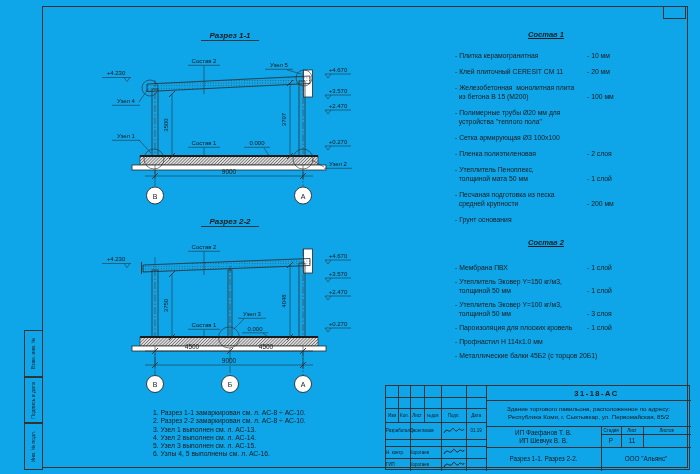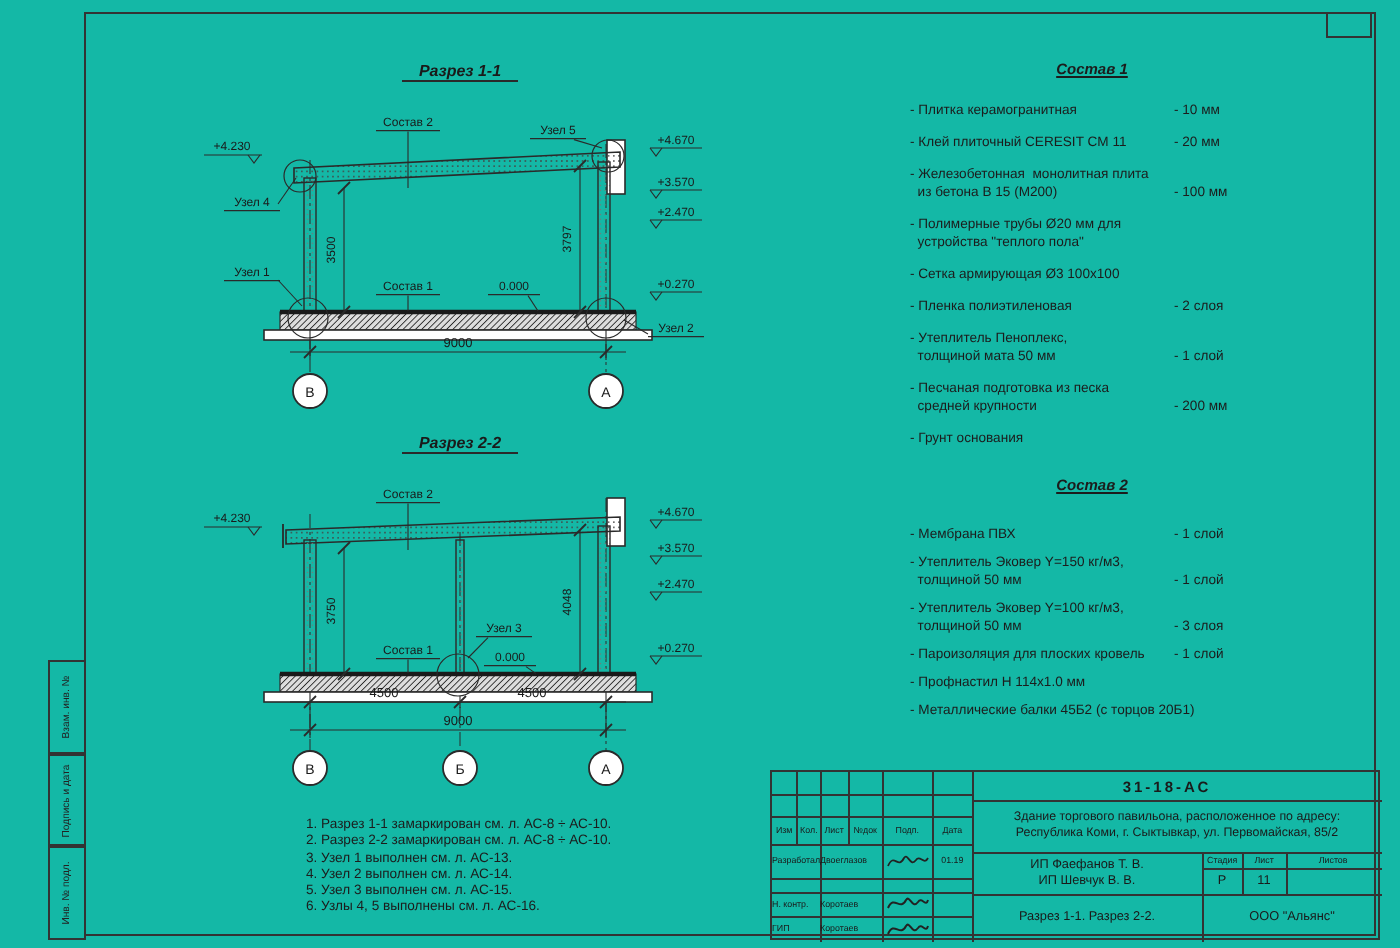--- a/index.html
+++ b/index.html
@@ -1,16 +1,16 @@
 <!DOCTYPE html>
 <html><head>
 <meta charset="utf-8">
 <style>
   html,body{margin:0;padding:0;background:#fff;}
-  .sheet{position:relative;width:700px;height:474px;background:#14b8a6;overflow:hidden;
+  .sheet{position:relative;width:700px;height:474px;background:#0ea5e9;overflow:hidden;
          font-family:"Liberation Sans",sans-serif;color:#1a1a1a;}
   .frame{position:absolute;left:42px;top:6px;width:646px;height:462px;border:1.6px solid #333;box-sizing:border-box;}
   .corner-box{position:absolute;left:663px;top:6px;width:23px;height:13px;border:1px solid #333;box-sizing:border-box;}
   
   .mcell{position:absolute;left:24px;width:19px;border:1px solid #333;box-sizing:border-box;
          display:flex;align-items:center;justify-content:center;overflow:hidden;}
   .mcell span{transform:rotate(-90deg) scale(.78);white-space:nowrap;font-size:6.5px;color:#222;}
   .m1{top:330px;height:47px;}.m2{top:377px;height:46px;}.m3{top:423px;height:47px;}
   
   .sec1{position:absolute;left:95px;top:22px;width:270px;height:190px;}
@@ -460,21 +460,21 @@
       </div>
     <div class="tbc" style="left:24px;top:72px;width:31px;height:13px;justify-content:flex-start;">
         <span class="xsl">Коротаев</span>
       </div>
     <div class="tbc" style="left:55px;top:72px;width:25px;height:13px;">
         <svg width="22" height="10" viewBox="0 0 22 10">
           <path d="M1,7 C4,0 7,9 10,3 C12,0 13,8 16,4 C18,1 20,7 21,3" stroke="#222" stroke-width="1" fill="none"></path>
         </svg>
       </div>
 
-    <div class="tbc code" style="left:95px;top:0;width:205px;height:14px;">31-18-АС</div>
+    <div class="tbc code" style="left:108px;top:0;width:205px;height:14px;">31-18-АС</div>
     <div class="tbc addr" style="left:100px;top:14px;width:205px;height:26px;">Здание торгового павильона, расположенное по адресу: Республика Коми, г. Сыктывкар, ул. Первомайская, 85/2</div>
     <div class="tbc mid" style="left:100px;top:40px;width:115px;height:21px;">ИП Фаефанов Т. В.
 ИП Шевчук В. В.</div>
     <div class="tbc mid" style="left:100px;top:61px;width:115px;height:24px;">Разрез 1-1. Разрез 2-2.</div>
     <div class="tbc" style="left:215px;top:40px;width:20px;height:8px;">
         <span class="xs">Стадия</span>
       </div>
     <div class="tbc" style="left:235px;top:40px;width:22px;height:8px;">
         <span class="xs">Лист</span>
       </div>

